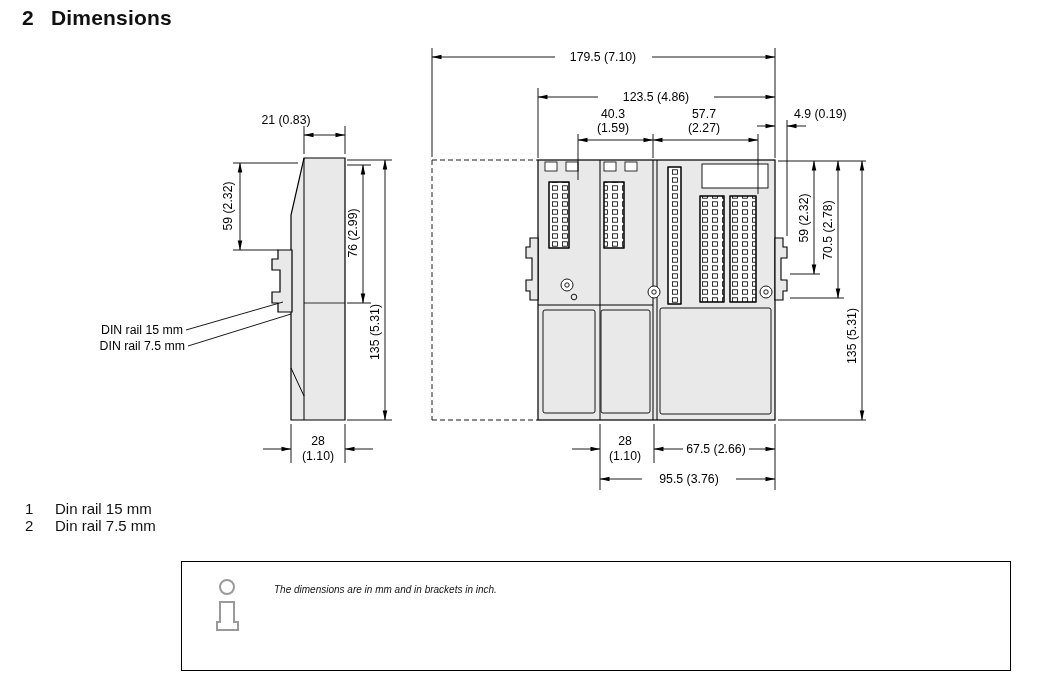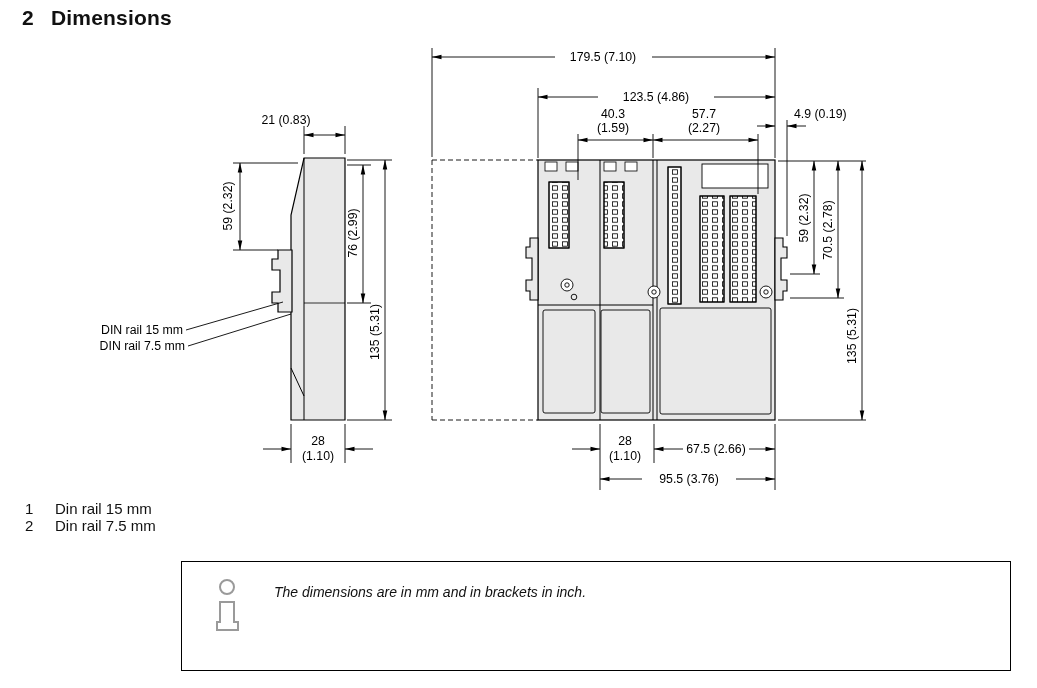--- a/index.html
+++ b/index.html
@@ -7,21 +7,21 @@
   .page{position:relative;width:1037px;height:688px;background:#fff;overflow:hidden;}
   .heading{position:absolute;left:22px;top:6px;font-size:21px;font-weight:bold;letter-spacing:0.2px;}
   .heading .num{margin-right:17px;}
   .drawing{position:absolute;left:0;top:0;}
   svg text{font-family:"Liberation Sans",sans-serif;font-size:12.3px;fill:#000;}
   .legend{position:absolute;left:25px;top:500px;font-size:15px;}
   .legend-row{display:flex;line-height:17px;}
   .legend-num{width:30px;}
   .note-box{position:absolute;left:181px;top:561px;width:828px;height:108px;border:1.4px solid #000;}
   .note-icon{position:absolute;left:30px;top:16px;}
-  .note-text{position:absolute;left:92px;top:22px;font-size:14px;font-style:italic;}
+  .note-text{position:absolute;left:92px;top:22px;font-size:10px;font-style:italic;}
 </style>
 </head>
 <body>
 
 <div class="page">
 
   <div class="heading">
     <span class="num">2</span><span>Dimensions</span>
   </div>
 

